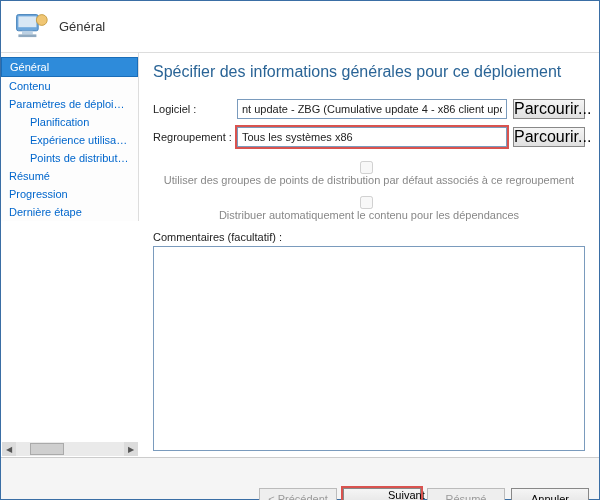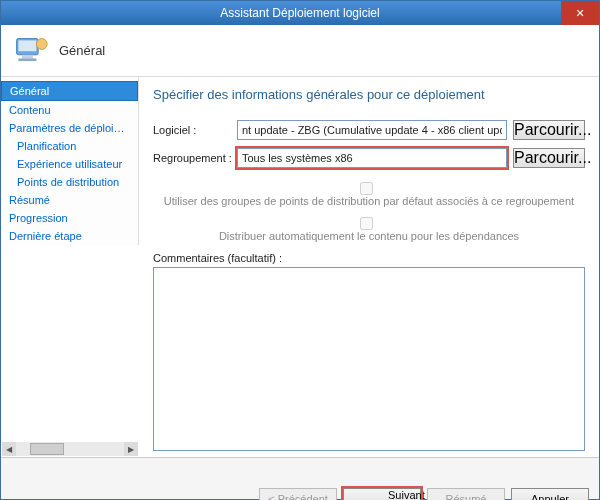--- a/index.html
+++ b/index.html
@@ -8,23 +8,23 @@
   .titlebar { background: linear-gradient(#4a90d9, #2b6cb0); color: #fff; height: 24px; display: flex; align-items: center; justify-content: center; position: relative; }
   .titlebar .title { font-size: 12px; }
   .titlebar .close { position: absolute; right: 0; top: 0; width: 38px; height: 24px; background: #c0392b; color: #fff; display: flex; align-items: center; justify-content: center; font-size: 13px; cursor: pointer; }
   .header { height: 52px; background: #fff; display: flex; align-items: center; padding: 0 12px; border-bottom: 1px solid #ddd; }
   .icon-comp { width: 36px; height: 32px; margin-right: 10px; }
   .header-title { font-size: 13px; color: #333; }
   .body { flex: 1; display: flex; min-height: 0; }
   .sidebar { width: 138px; background: #fdfdfd; border-right: 1px solid #ddd; padding-top: 4px; }
   .side-item { padding: 3px 8px; color: #0066cc; cursor: pointer; white-space: nowrap; overflow: hidden; text-overflow: ellipsis; }
   .side-item.selected { background: #2e8bda; color: #fff; border: 1px solid #1a6db8; }
-  .side-sub { padding-left: 16px; }
+  .side-sub { padding-left: 29px; }
   .main { flex: 1; padding: 10px 14px 6px 14px; display: flex; flex-direction: column; min-height: 0; }
-  .main-heading { color: #2a6496; font-size: 13px; margin-bottom: 18px; }
+  .main-heading { color: #2a6496; font-size: 16px; margin-bottom: 18px; }
   .form-row { display: flex; align-items: center; margin-bottom: 8px; }
   .form-label { width: 84px; color: #222; }
   .form-input { flex: 1; height: 20px; border: 1px solid #7a9bbd; padding: 1px 4px; background: #fff; color: #222; }
   .highlight-red { outline: 2px solid #d9534f; outline-offset: 0; }
   .browse-btn { margin-left: 6px; width: 72px; height: 20px; background: linear-gradient(#f5f5f5,#e0e0e0); border: 1px solid #888; cursor: pointer; font-size: 16px; }
   .check-row { display: flex; align-items: center; margin: 6px 0 4px 0; color: #888; flex-direction: column; }
   .check-row input { margin-right: 6px; }
   .comments-label { margin-top: 6px; margin-bottom: 3px; color: #222; }
   .comments-box { flex: 1; width: 100%; border: 1px solid #7a9bbd; resize: none; background: #fff; min-height: 140px; }
   .footer { height: 42px; border-top: 1px solid #ccc; display: flex; align-items: center; justify-content: flex-end; padding: 0 10px; gap: 6px; background: #f5f5f5; }
@@ -34,26 +34,20 @@
   .scrollbar-bottom { position: absolute; bottom: 1px; left: 1px; width: 136px; height: 14px; background: #eaeaea; display:flex; align-items:center; }
   .scroll-track { flex:1; height:14px; background:#eaeaea; position:relative; }
   .scroll-thumb { position:absolute; left:14px; width:34px; height:12px; top:1px; background:#cfcfcf; border:1px solid #aaa; }
   .scroll-arrow { width:14px; height:14px; background:#dcdcdc; display:flex; align-items:center; justify-content:center; font-size:8px; color:#555; }
   .sidebar-wrap { position: relative; height: 100%; }
 </style>
 </head>
 <body>
 
 <div class="window">
-  <div class="titlebar">
-    <span class="title">Assistant Déploiement logiciel</span>
-    <div class="close">
-      <span>✕</span>
-    </div>
-  </div>
 
   <div class="header">
     <span class="icon-comp">
       <svg viewBox="0 0 40 36">
           <rect x="4" y="4" width="24" height="18" rx="2" fill="#6fa8dc" stroke="#3d7cb5"></rect>
           <rect x="6" y="6" width="20" height="12" fill="#d9e8f5"></rect>
           <rect x="10" y="22" width="12" height="4" fill="#bcd1e4"></rect>
           <rect x="6" y="26" width="20" height="3" fill="#8fa9c0"></rect>
           <circle cx="32" cy="10" r="6" fill="#f0c674" stroke="#c49b3f"></circle>
         </svg>

